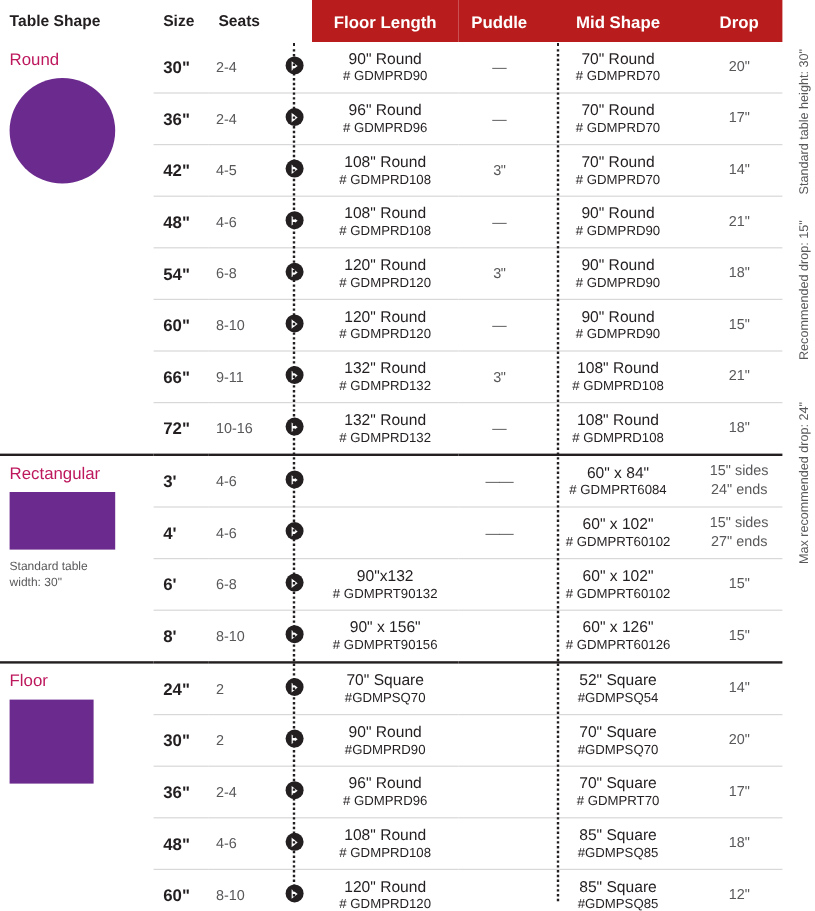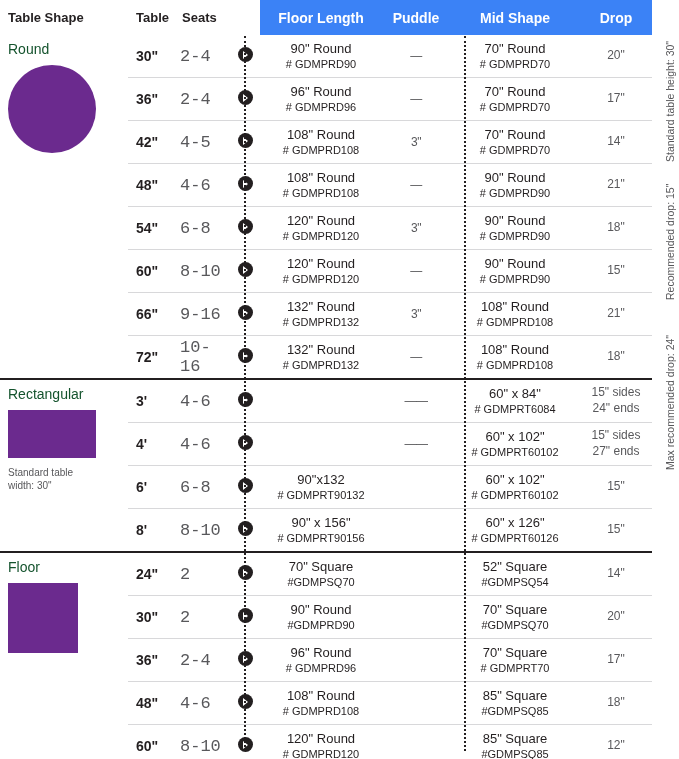--- a/index.html
+++ b/index.html
@@ -47,21 +47,21 @@
     font-weight: bold;
     font-size: 13px;
     height: 35px;
   }
   .th-plain {
     text-align: left;
     padding-left: 8px;
     color: #231f20;
   }
   .th-purple {
-    background: #3b82f6;
+    background: #b91c1c;
     color: #ffffff;
     text-align: center;
     font-size: 14px;
   }
   .th-white-on-purple-gap {
     background: #ffffff;
   }
 
   
   tbody td {
@@ -71,24 +71,23 @@
     height: 42px;
   }
 
   .cell-size {
     font-weight: bold;
     font-size: 14px;
     padding-left: 8px;
     color: #231f20;
   }
   .cell-seats {
-    font-size: 17px;
+    font-size: 12px;
     color: #58585b;
     padding-left: 6px;
-    font-family: Liberation Mono, monospace;
   }
   .cell-arrow {
     text-align: center;
   }
   .cell-center {
     text-align: center;
     color: #231f20;
     line-height: 1.35;
   }
   .big {
@@ -144,21 +143,21 @@
   }
 
   
   .cell-shape {
     vertical-align: top;
     padding-left: 8px;
     padding-top: 6px;
   }
   .shape-label {
     font-size: 14px;
-    color: #14532d;
+    color: #be185d;
     margin-bottom: 8px;
     display: block;
   }
   .swatch-circle {
     width: 88px;
     height: 88px;
     border-radius: 50%;
     background: #6b2a8e;
   }
   .swatch-rect {
@@ -235,21 +234,21 @@
         <col class="c-seats">
         <col class="c-arrow">
       <col class="c-floor">
         <col class="c-puddle">
         <col class="c-mid">
         <col class="c-drop">
     </colgroup>
     <thead>
       <tr>
         <th class="th-plain">Table Shape</th>
-        <th class="th-plain">Table</th>
+        <th class="th-plain">Size</th>
         <th class="th-plain">Seats</th>
         <th class="th-white-on-purple-gap"></th>
         <th class="th-purple">Floor Length</th>
         <th class="th-purple">Puddle</th>
         <th class="th-purple">Mid Shape</th>
         <th class="th-purple">Drop</th>
       </tr>
     </thead>
     <tbody id="chart-body">
         <tr class="datarow">
@@ -341,21 +340,21 @@
           </td>
           <td class="cell-puddle"><span class="dash">—</span></td>
           <td class="cell-center">
             <span class="big">90" Round</span>
             <span class="sku"># GDMPRD90</span>
           </td>
           <td class="cell-drop"><span>15"</span></td>
         </tr>
         <tr class="datarow">
           <td class="cell-size">66"</td>
-          <td class="cell-seats">9-16</td>
+          <td class="cell-seats">9-11</td>
           <td class="cell-arrow"><span class="arrow-dot"></span></td>
           <td class="cell-center">
             <span class="big">132" Round</span>
             <span class="sku"># GDMPRD132</span>
           </td>
           <td class="cell-puddle"><span class="dash">3"</span></td>
           <td class="cell-center">
             <span class="big">108" Round</span>
             <span class="sku"># GDMPRD108</span>
           </td>

